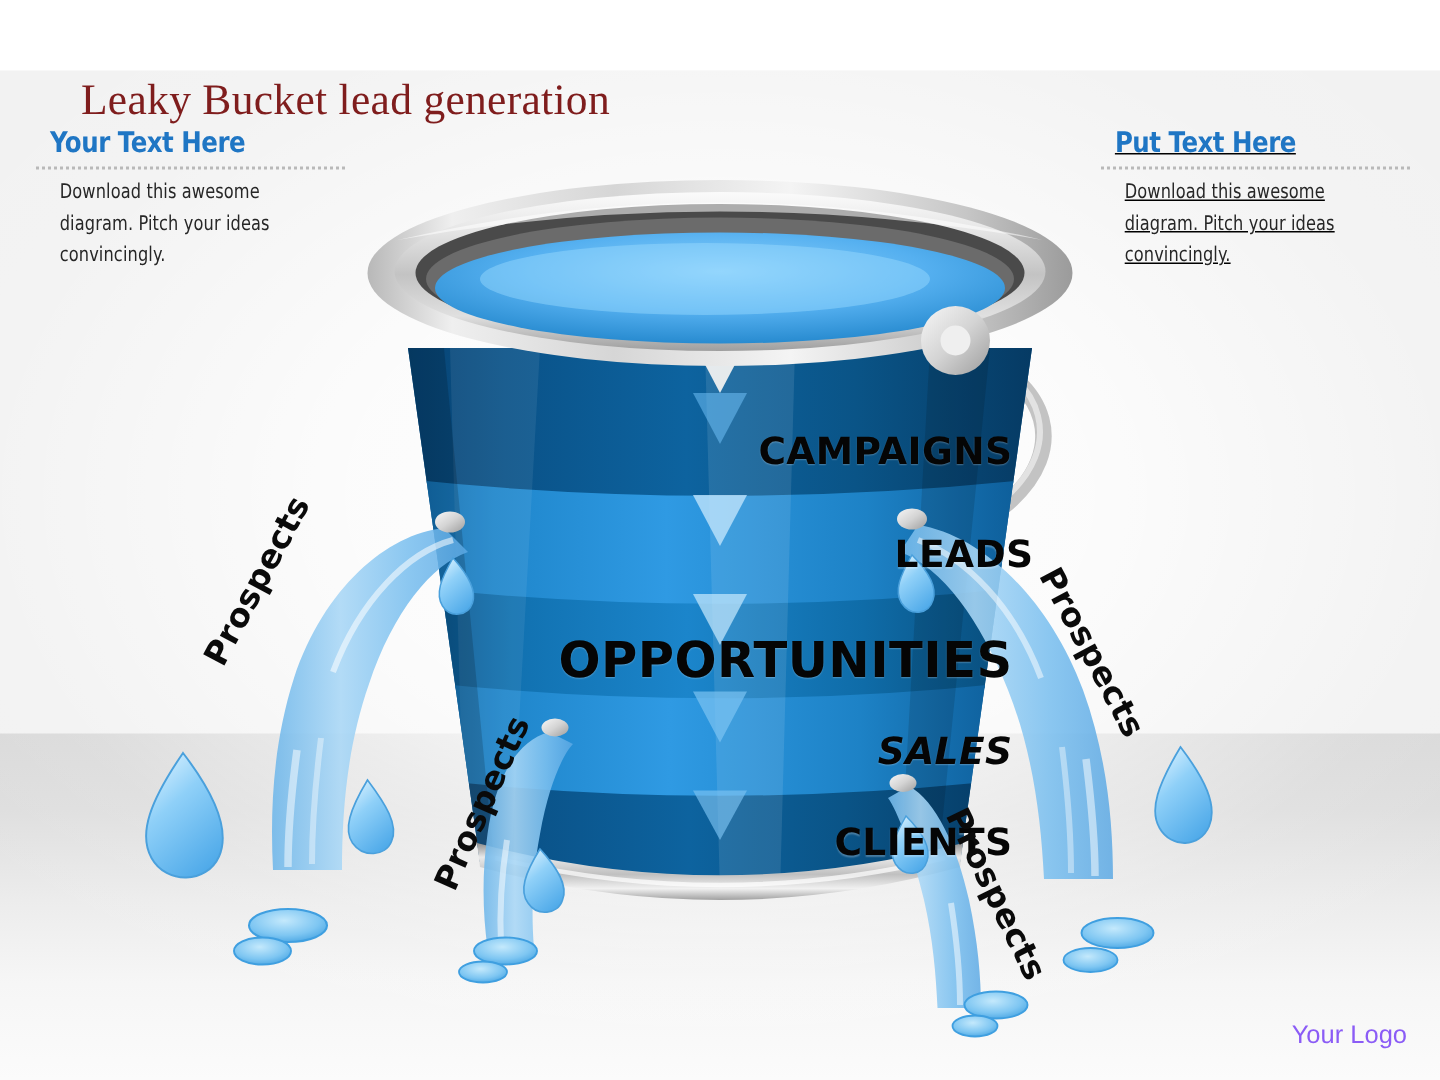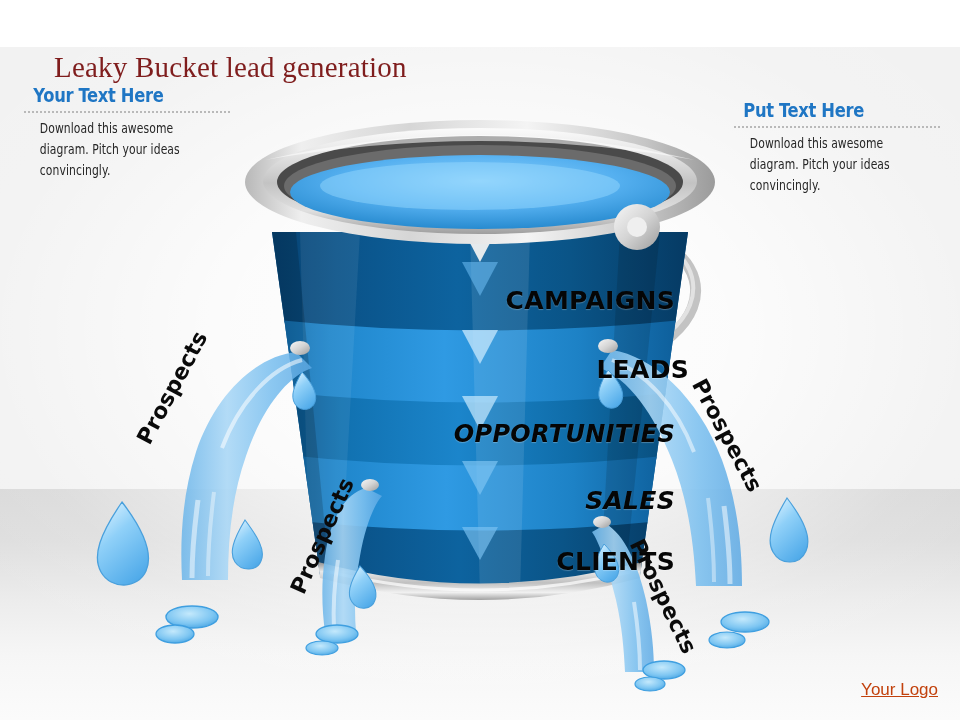--- a/index.html
+++ b/index.html
@@ -55,21 +55,21 @@
     margin-top: 48px;
   }
 
   
   .side {
     position: absolute;
     width: 218px;
     text-align: left;
   }
   .side.left  { left: 18px;  top: 84px; }
-  .side.right { left: 728px; top: 99px; }
+  .side.right { left: 728px; top: 84px; text-decoration: underline; }
   .side-head {
     font-family: "DejaVu Sans", sans-serif;
     font-size: 19px;
     font-weight: bold;
     color: #1f76c4;
     letter-spacing: -0.4px;
     transform: scaleX(0.86);
     transform-origin: center;
     white-space: nowrap;
   }
@@ -104,21 +104,21 @@
     text-align: right;
     font-family: "DejaVu Sans", sans-serif;
     font-weight: bold;
     color: #050505;
     letter-spacing: 0.3px;
     text-shadow: 0 1px 1px rgba(255,255,255,0.25);
     white-space: nowrap;
   }
   .stage-label.s0 { left: 255px; top: 286px; font-size: 25px; }
   .stage-label.s1 { left: 269px; top: 355px; font-size: 25px; }
-  .stage-label.s2 { left: 255px; top: 420px; font-size: 24px; font-style: italic; }
+  .stage-label.s2 { left: 255px; top: 420px; font-size: 33px; }
   .stage-label.s3 { left: 255px; top: 486px; font-size: 25px; font-style: italic; }
   .stage-label.s4 { left: 255px; top: 547px; font-size: 25px; }
 
   
   .prospect {
     position: absolute;
     font-family: "DejaVu Sans", sans-serif;
     font-weight: bold;
     font-size: 22px;
     color: #0a0a0a;
@@ -129,22 +129,21 @@
   .p-left-bot   { left: 297px; top: 580px; transform: rotate(-66deg); transform-origin: left center; }
   .p-right-top  { left: 698px; top: 368px; transform: rotate(62deg);  transform-origin: left center; }
   .p-right-bot  { left: 636px; top: 528px; transform: rotate(64deg);  transform-origin: left center; }
 
   
   .logo {
     position: absolute;
     right: 22px; bottom: 20px;
     font-family: "Liberation Sans", sans-serif;
     font-size: 17px;
-    color: #c2410c;
-    text-decoration: underline;
+    color: #8b5cf6;
   }
 </style>
 </head>
 <body>
 
 <div id="slide">
 
   <div class="bg-header"></div>
   <div class="bg-body"></div>
   <div class="bg-floor"></div>

